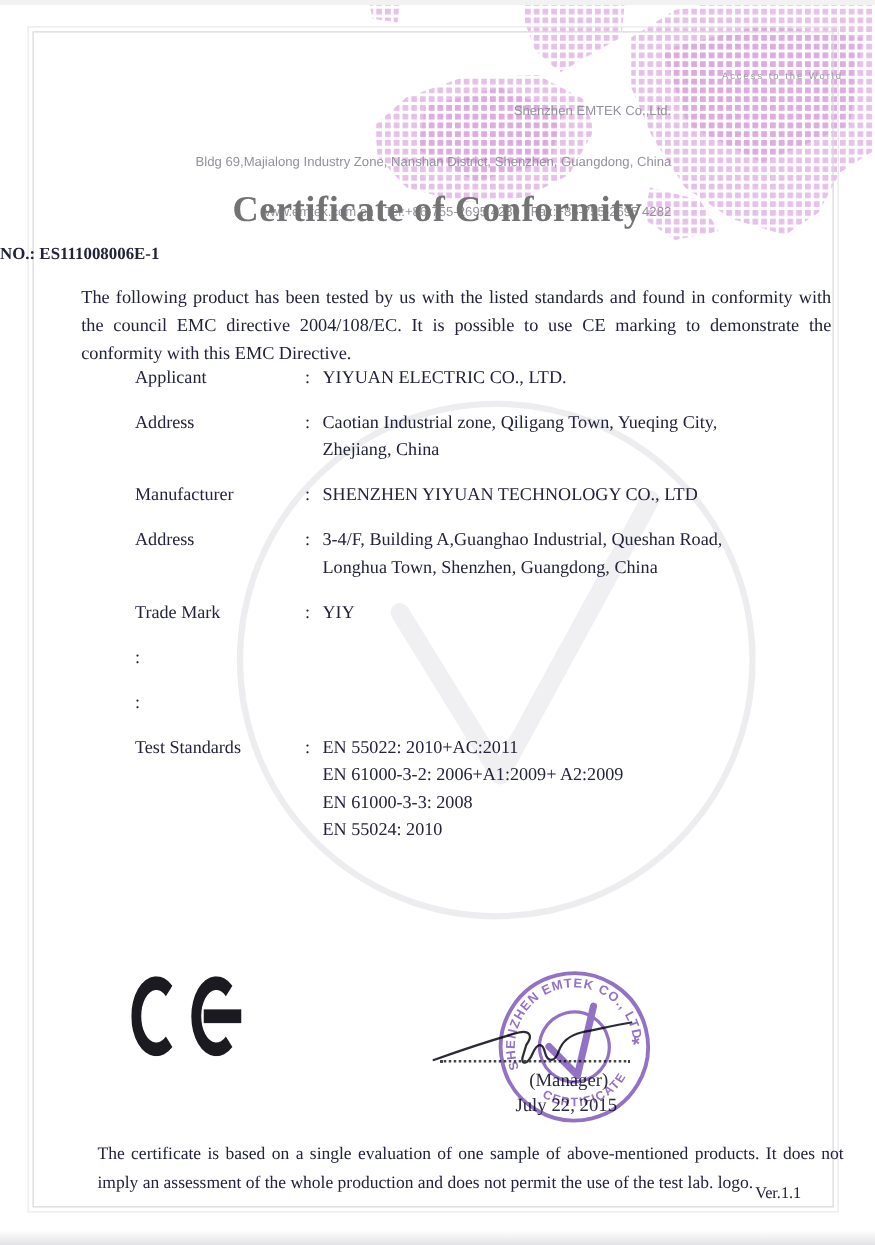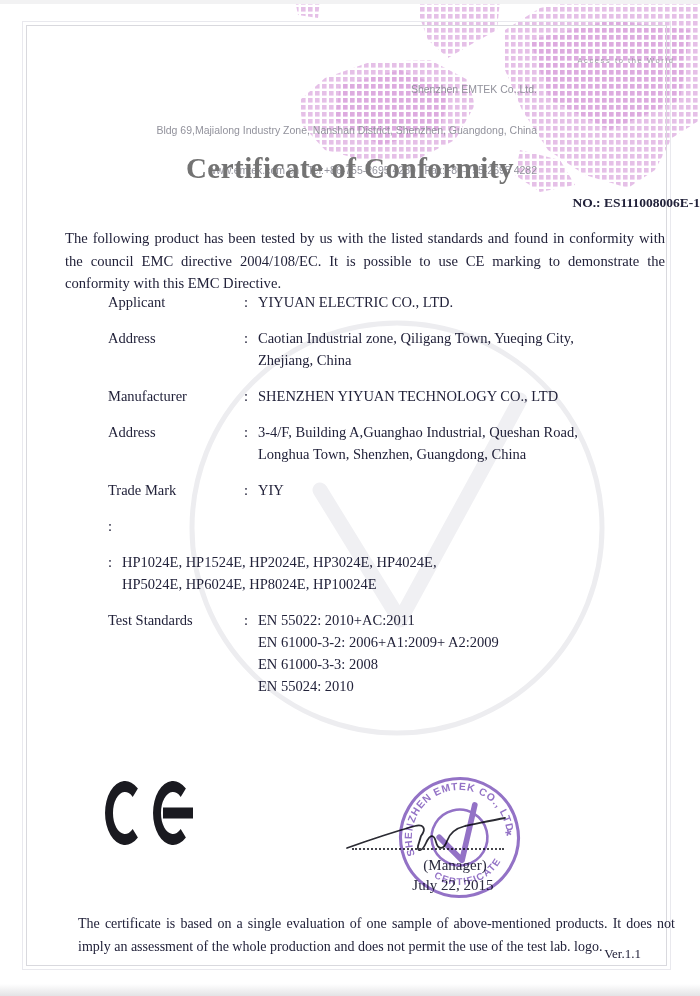--- a/index.html
+++ b/index.html
@@ -21,21 +21,21 @@
     font-family:"Liberation Sans", sans-serif;font-size:10.5px;line-height:13.5px;
     color:#92929c;white-space:pre-wrap;}
   .logo{left:547px;top:55px;width:128px;text-align:center;}
   .logo-text{font-family:"Liberation Sans", sans-serif;font-weight:700;
     font-size:30px;line-height:32px;color:#46464e;letter-spacing:1px;}
   .logo-tag{font-family:"Liberation Sans", sans-serif;font-size:7.5px;
     letter-spacing:1.6px;color:#9a9aa2;margin-top:1px;padding-left:30px;}
 
   .title{left:0;top:152px;width:700px;text-align:center;font-weight:700;
     font-size:29px;letter-spacing:.5px;color:#737373;}
-  .certno{left:0;top:195px;width:700px;text-align:right;font-weight:700;
+  .certno{left:0;top:195px;width:700px;text-align:left;font-weight:700;
     font-size:13.5px;color:#22223a;}
 
   .intro{left:65px;top:227px;width:600px;font-size:14.6px;line-height:22.5px;
     text-align:justify;}
 
   .fields{left:108px;top:291px;width:505px;}
   .frow{display:flex;margin-bottom:14px;font-size:14.5px;line-height:22px;}
   .flabel{width:136px;flex:0 0 136px;}
   .fcolon{width:14px;flex:0 0 14px;}
   .fvalue{flex:1;white-space:pre-line;}
@@ -124,22 +124,20 @@
   <div class="frow">
     <div class="flabel">Trade Mark</div>
     <div class="fcolon">:</div>
     <div class="fvalue">YIY</div>
   </div>
   <div class="frow">
     <div class="fcolon">:</div>
   </div>
   <div class="frow">
     <div class="fcolon">:</div>
-    <div class="fvalue">HP1024E, HP1524E, HP2024E, HP3024E, HP4024E,
-HP5024E, HP6024E, HP8024E, HP10024E</div>
   </div>
   <div class="frow">
     <div class="flabel">Test Standards</div>
     <div class="fcolon">:</div>
     <div class="fvalue">EN 55022: 2010+AC:2011
 EN 61000-3-2: 2006+A1:2009+ A2:2009
 EN 61000-3-3: 2008
 EN 55024: 2010</div>
   </div>
 </div>

